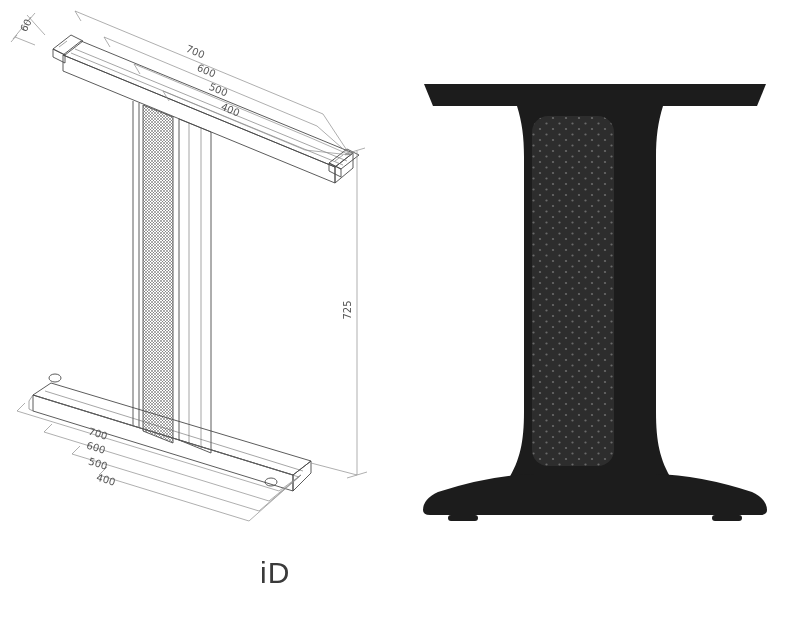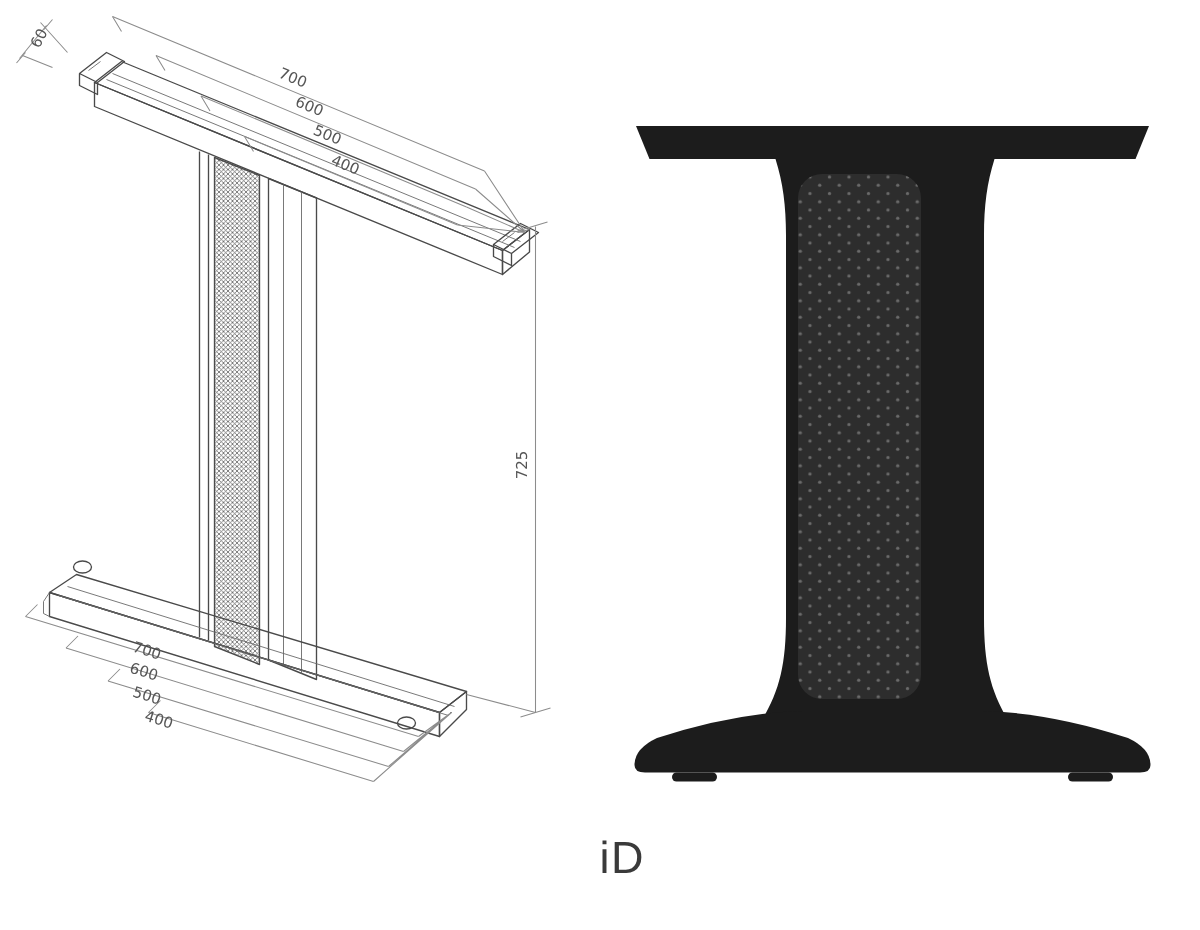--- a/index.html
+++ b/index.html
@@ -3,21 +3,21 @@
 <meta charset="utf-8">
 <style>
   html,body{margin:0;padding:0;background:#fff;}
   #canvas{position:relative;width:800px;height:620px;background:#ffffff;overflow:hidden;
           font-family:"Liberation Sans", sans-serif;}
   .abs{position:absolute;}
   svg text{font-family:"DejaVu Sans", sans-serif;font-size:10px;fill:#555;}
   .wire{stroke:#4a4a4a;stroke-width:0.9;fill:none;stroke-linejoin:round;}
   .wire-thin{stroke:#6a6a6a;stroke-width:0.6;fill:none;}
   .dim{stroke:#8c8c8c;stroke-width:0.7;fill:none;}
-  #product-label{color:#3a3a3a;font-size:30px;letter-spacing:1px;text-align:right;}
+  #product-label{color:#3a3a3a;font-size:30px;letter-spacing:1px;text-align:left;}
 </style>
 </head>
 <body>
 
 <div id="canvas">
 
   <svg class="abs" style="left:5px;top:5px;" width="400" height="520" viewBox="0 0 400 520">
     <defs>
       <pattern id="mesh" width="3" height="3" patternUnits="userSpaceOnUse">
         <path d="M0,0 L3,3 M3,0 L0,3" stroke="#555" stroke-width="0.5"></path>

